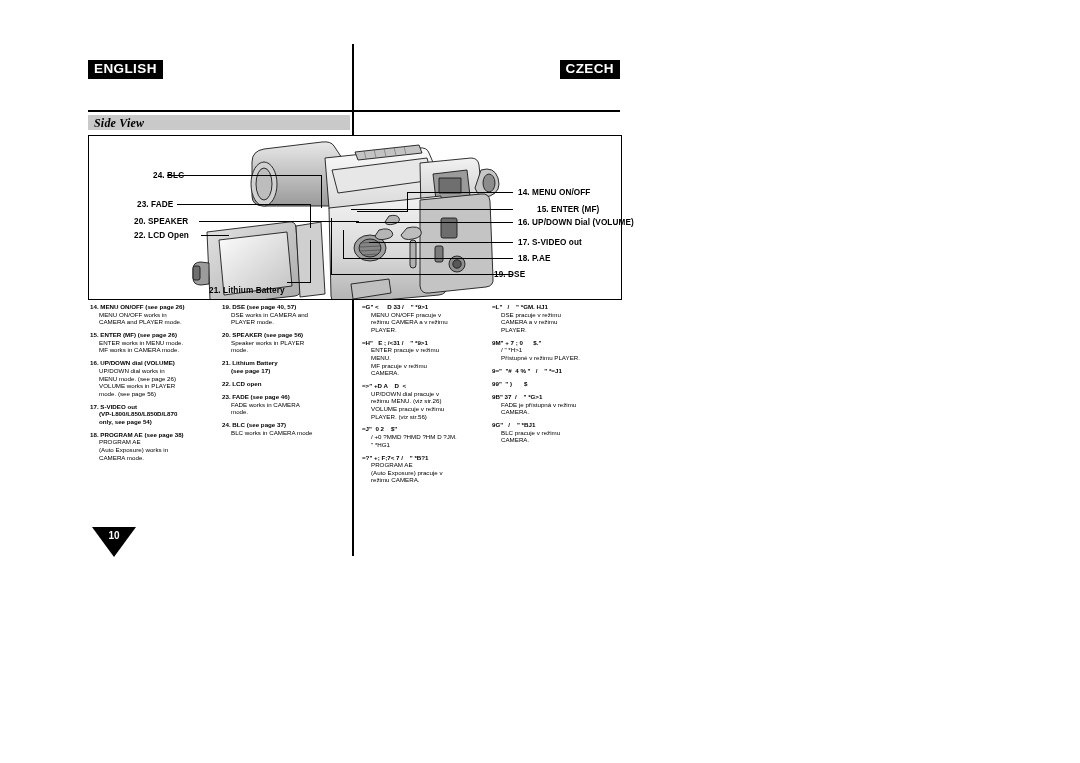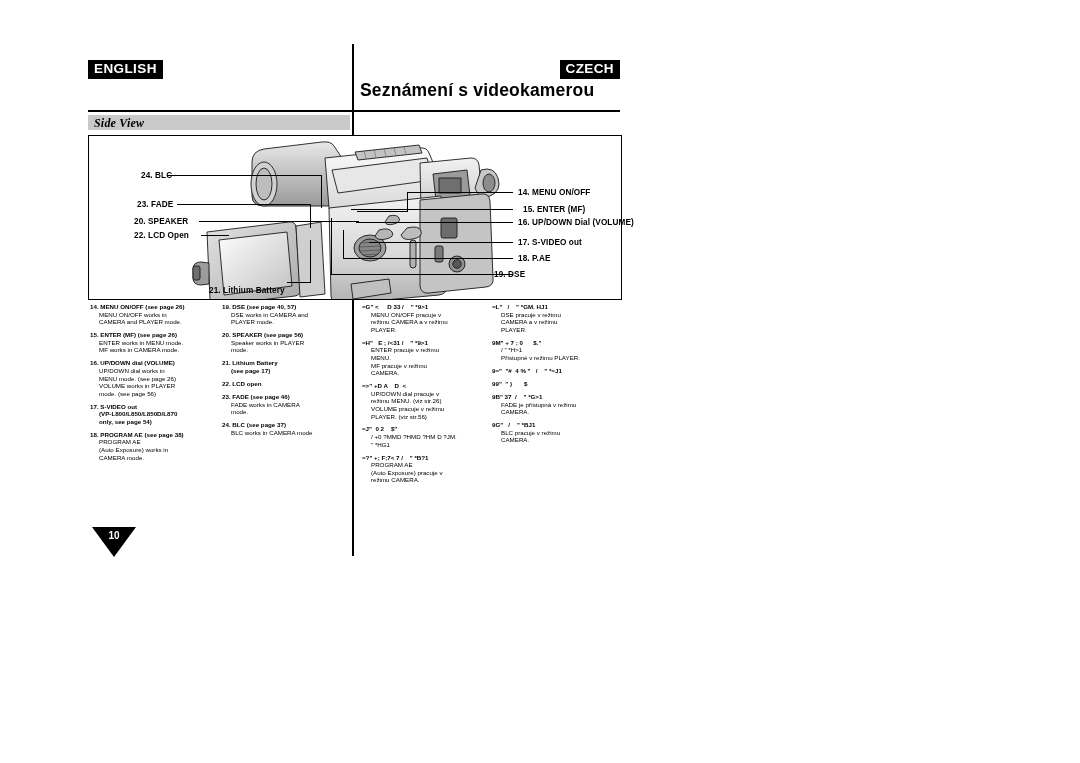--- a/index.html
+++ b/index.html
@@ -63,21 +63,20 @@
 </head>
 <body>
 
 <div class="page">
 
   <div class="vdiv"></div>
 
   <div class="hdr">
     <span class="lang-tag tag-left">ENGLISH</span>
     <span class="lang-tag tag-right">CZECH</span>
-    <div class="title-right">Seznámení s videokamerou</div>
   </div>
   <div class="rule"></div>
 
   <div class="subbar subbar-l">
     <span>Side View</span>
   </div>
 
   <div class="figbox">
 
     <svg class="cam" viewBox="0 0 532 163">
@@ -299,26 +298,26 @@
 
     <div class="lead" style="left:254px;top:122px;width:170px;"></div>
     <div class="leadv" style="left:254px;top:94px;height:28px;"></div>
 
     <div class="lead" style="left:242px;top:138px;width:182px;"></div>
     <div class="leadv" style="left:242px;top:82px;height:56px;"></div>
 
     <div class="leadv" style="left:221px;top:104px;height:42px;"></div>
     <div class="lead" style="left:198px;top:146px;width:24px;"></div>
 
-    <div class="lbl" style="left:52px;top:35px;">24. BLC</div>
+    <div class="lbl" style="left:64px;top:35px;">24. BLC</div>
     <div class="lbl" style="left:48px;top:64px;">23. FADE</div>
     <div class="lbl" style="left:45px;top:81px;">20. SPEAKER</div>
     <div class="lbl" style="left:45px;top:95px;">22. LCD Open</div>
     <div class="lbl" style="left:429px;top:52px;">14. MENU ON/OFF</div>
-    <div class="lbl" style="left:434px;top:69px;">15. ENTER (MF)</div>
+    <div class="lbl" style="left:448px;top:69px;">15. ENTER (MF)</div>
     <div class="lbl" style="left:429px;top:82px;">16. UP/DOWN Dial (VOLUME)</div>
     <div class="lbl" style="left:429px;top:102px;">17. S-VIDEO out</div>
     <div class="lbl" style="left:429px;top:118px;">18. P.AE</div>
     <div class="lbl" style="left:405px;top:134px;">19. DSE</div>
     <div class="lbl" style="left:120px;top:150px;">21. Lithium Battery</div>
   </div>
 
   <div class="col c1" id="col-en-1">
       <div class="entry">
         <span class="ehead">14. MENU ON/OFF (see page 26)</span>

